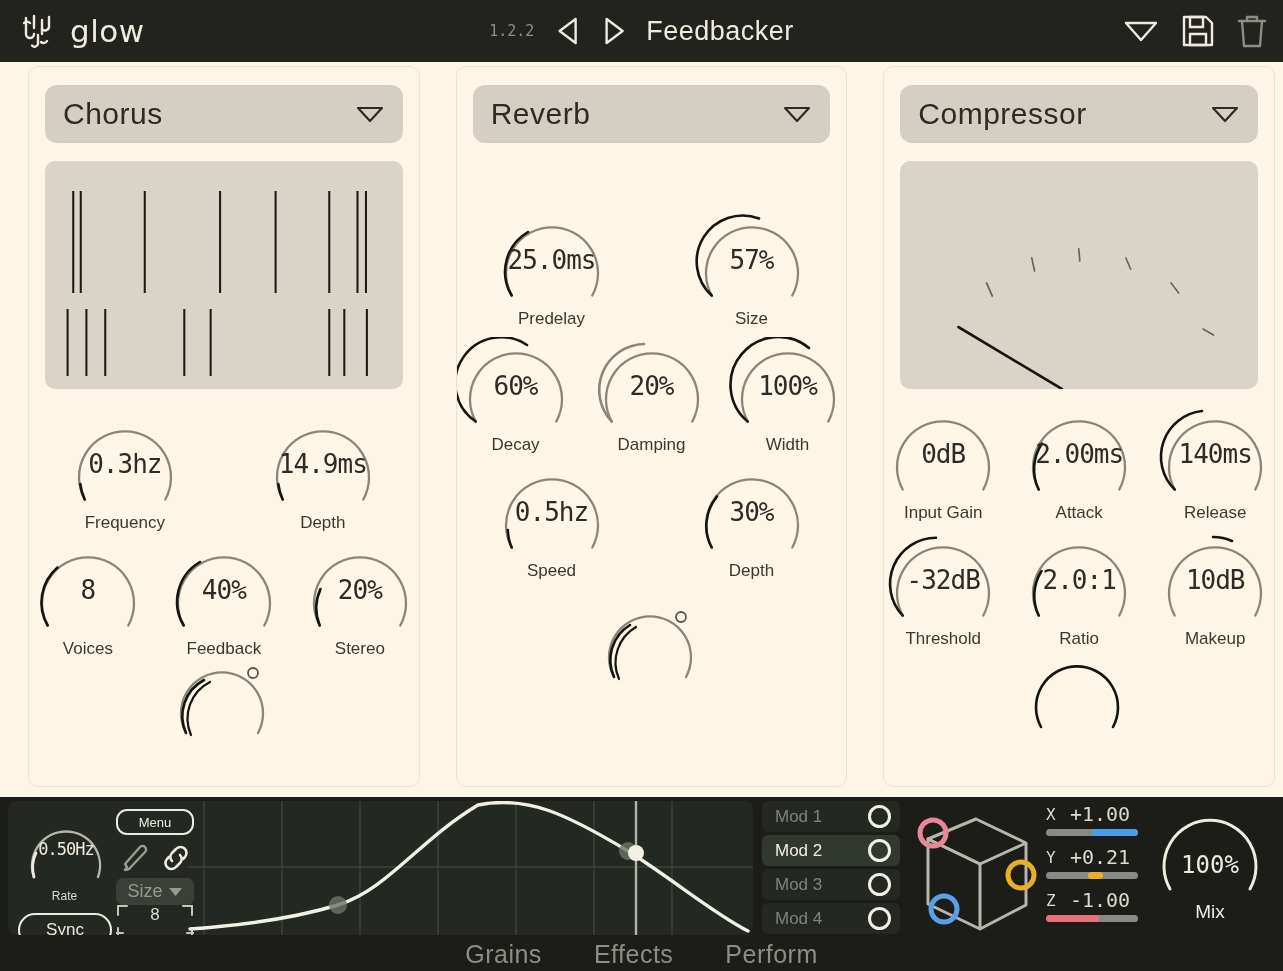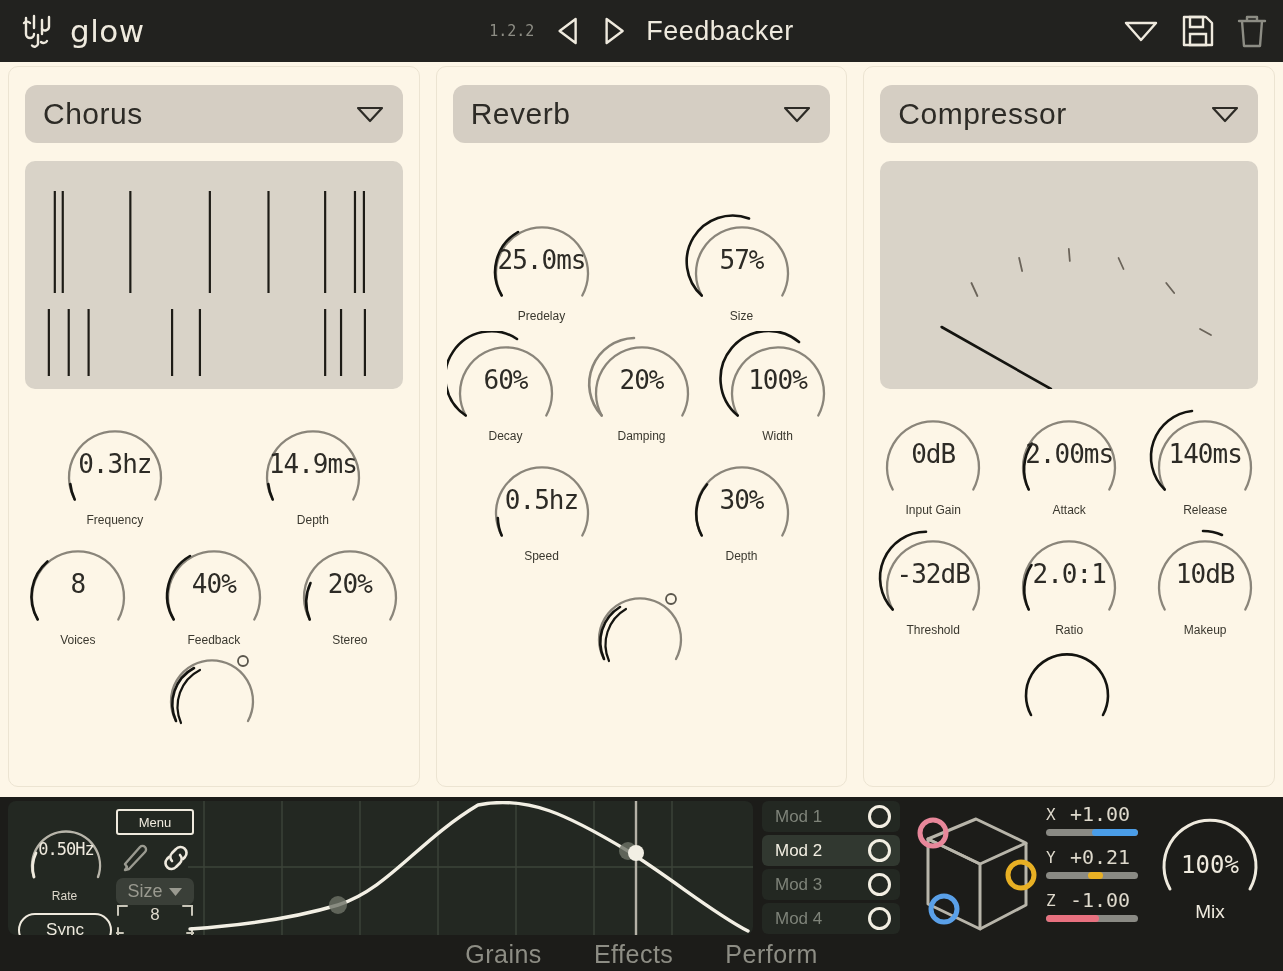--- a/index.html
+++ b/index.html
@@ -31,21 +31,21 @@
   }
   .hdr-ico { cursor: pointer; }
 
   
   .panels {
     position: absolute; left: 0; top: 62px; width: 1283px; height: 735px;
     display: flex; gap: 16px; padding: 4px 8px 10px 8px;
   }
   .panel {
     flex: 1; background: #fdf6e7; border: 1px solid #ece4d2; border-radius: 10px;
-    position: relative; overflow: hidden;
+    position: relative; overflow: hidden; margin-left: 20px;
   }
   .panel-head {
     margin: 18px 16px 0 16px; height: 58px; background: #d5cec3; border-radius: 12px;
     display: flex; align-items: center; justify-content: space-between; padding: 0 18px;
     cursor: pointer;
   }
   .panel-title { font-size: 30px; color: #2d2b26; letter-spacing: .5px; }
   .caret-dark { width: 30px; height: 18px; }
 
   .viz {
@@ -59,41 +59,41 @@
   .knob {
     position: relative; display: flex; flex-direction: column; align-items: center;
     cursor: pointer;
   }
   .knob-dial { position: relative; }
   .knob-val {
     position: absolute; left: 0; right: 0; top: 50%; transform: translateY(-46%);
     text-align: center; font-size: 26px; color: #2d2b26;
     font-family: "DejaVu Sans Mono", monospace; letter-spacing: -1px;
   }
-  .knob-label { font-size: 12px; color: #3a382f; margin-top: 2px; }
+  .knob-label { font-size: 17px; color: #3a382f; margin-top: 2px; }
 
   
   .bottom {
     position: absolute; left: 0; top: 797px; width: 1283px; height: 174px;
     background: #1c1c19;
   }
   .mod-zone { position: absolute; left: 8px; top: 4px; width: 745px; height: 134px;
     background: #232822; border-radius: 8px; overflow: hidden; }
   .lfo-left { position: absolute; left: 4px; top: 0; width: 105px; height: 134px; }
   .lfo-knob { position: absolute; left: 8px; top: 12px; }
   .lfo-rate-label { position: absolute; left: 0; width: 105px; top: 88px; text-align: center;
     font-size: 12px; color: #ded9cc; }
   .sync-btn {
     position: absolute; left: 6px; top: 112px; width: 94px; height: 34px;
     border: 2px solid #efeade; border-radius: 17px; color: #efeade; font-size: 17px;
     display: flex; align-items: center; justify-content: center; cursor: pointer;
   }
   .menu-btn {
     position: absolute; left: 108px; top: 8px; width: 78px; height: 26px;
-    border: 2px solid #efeade; border-radius: 3px; color: #efeade; font-size: 13px;
+    border: 2px solid #efeade; border-radius: 11px; color: #efeade; font-size: 13px;
     display: flex; align-items: center; justify-content: center; cursor: pointer;
   }
   .tool-ico { position: absolute; cursor: pointer; }
   .half-pill {
     position: absolute; left: 108px; top: 77px; width: 78px; height: 27px;
     background: #3a3f38; border-radius: 7px; display: flex; align-items: center;
     justify-content: center; gap: 5px; cursor: pointer;
   }
   .half-pill span { color: #9a9a90; font-size: 18px; }
   .grid-frame { position: absolute; left: 108px; top: 102px; width: 78px; height: 60px; }

